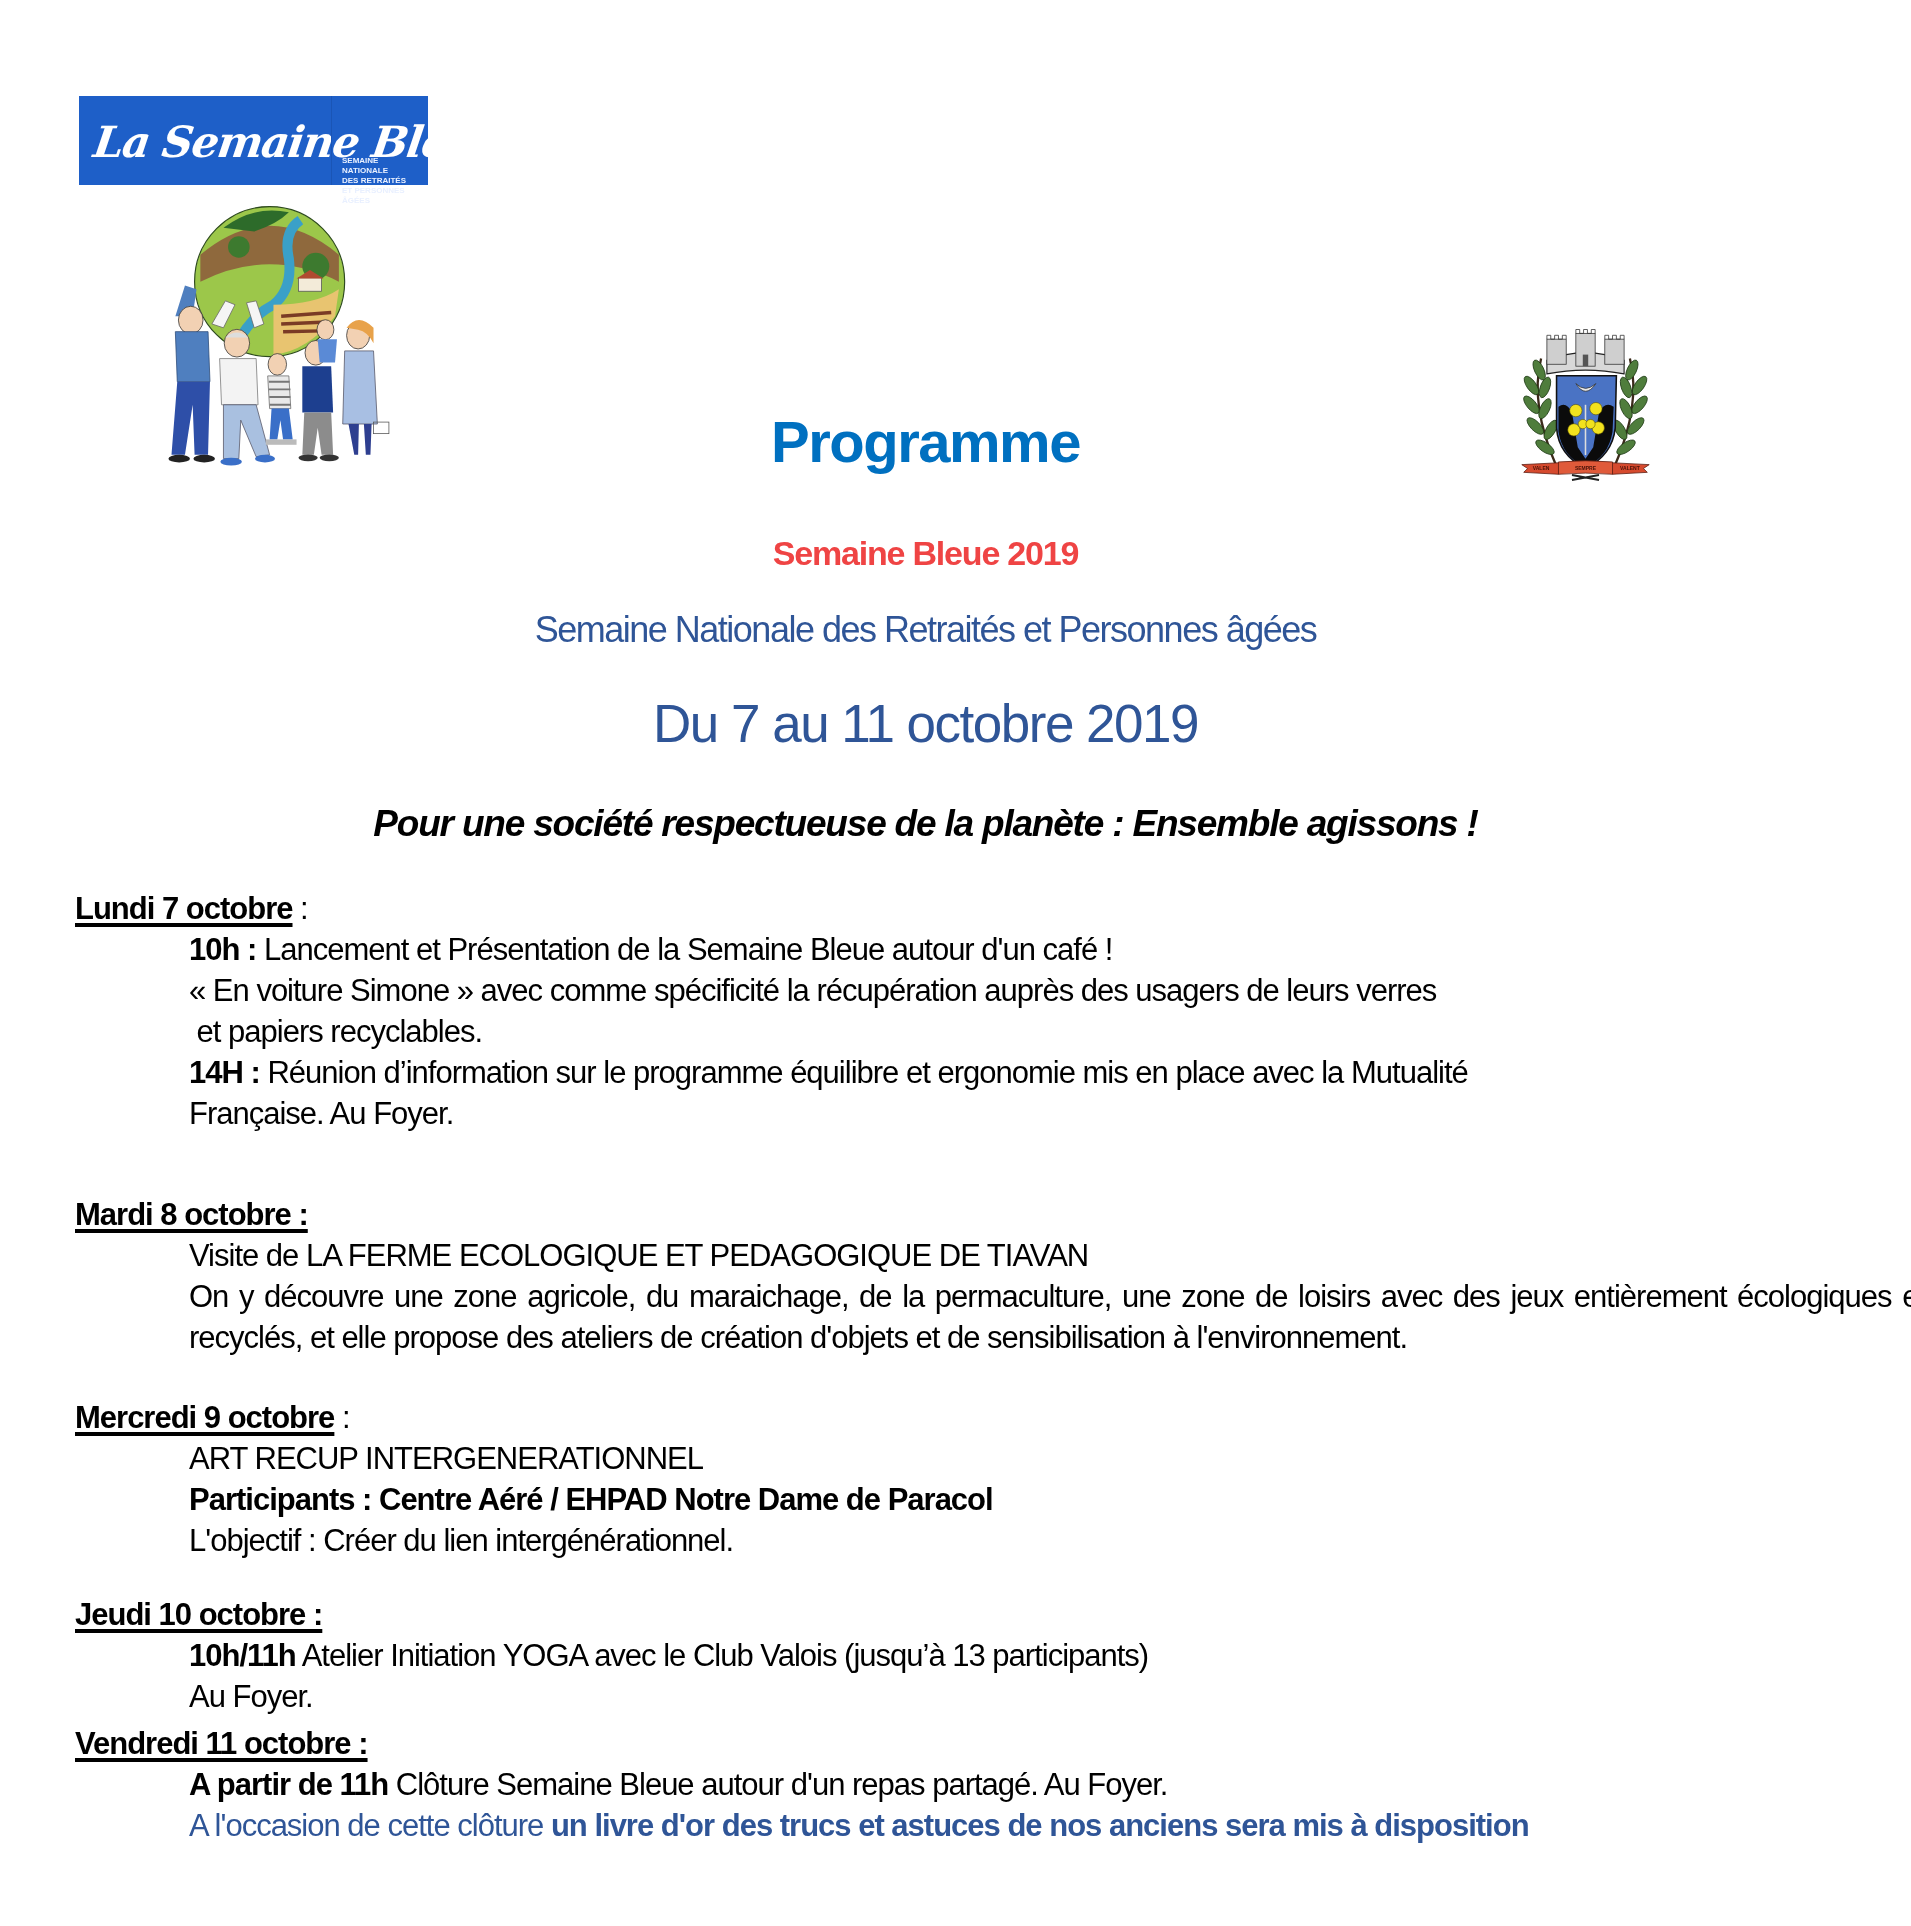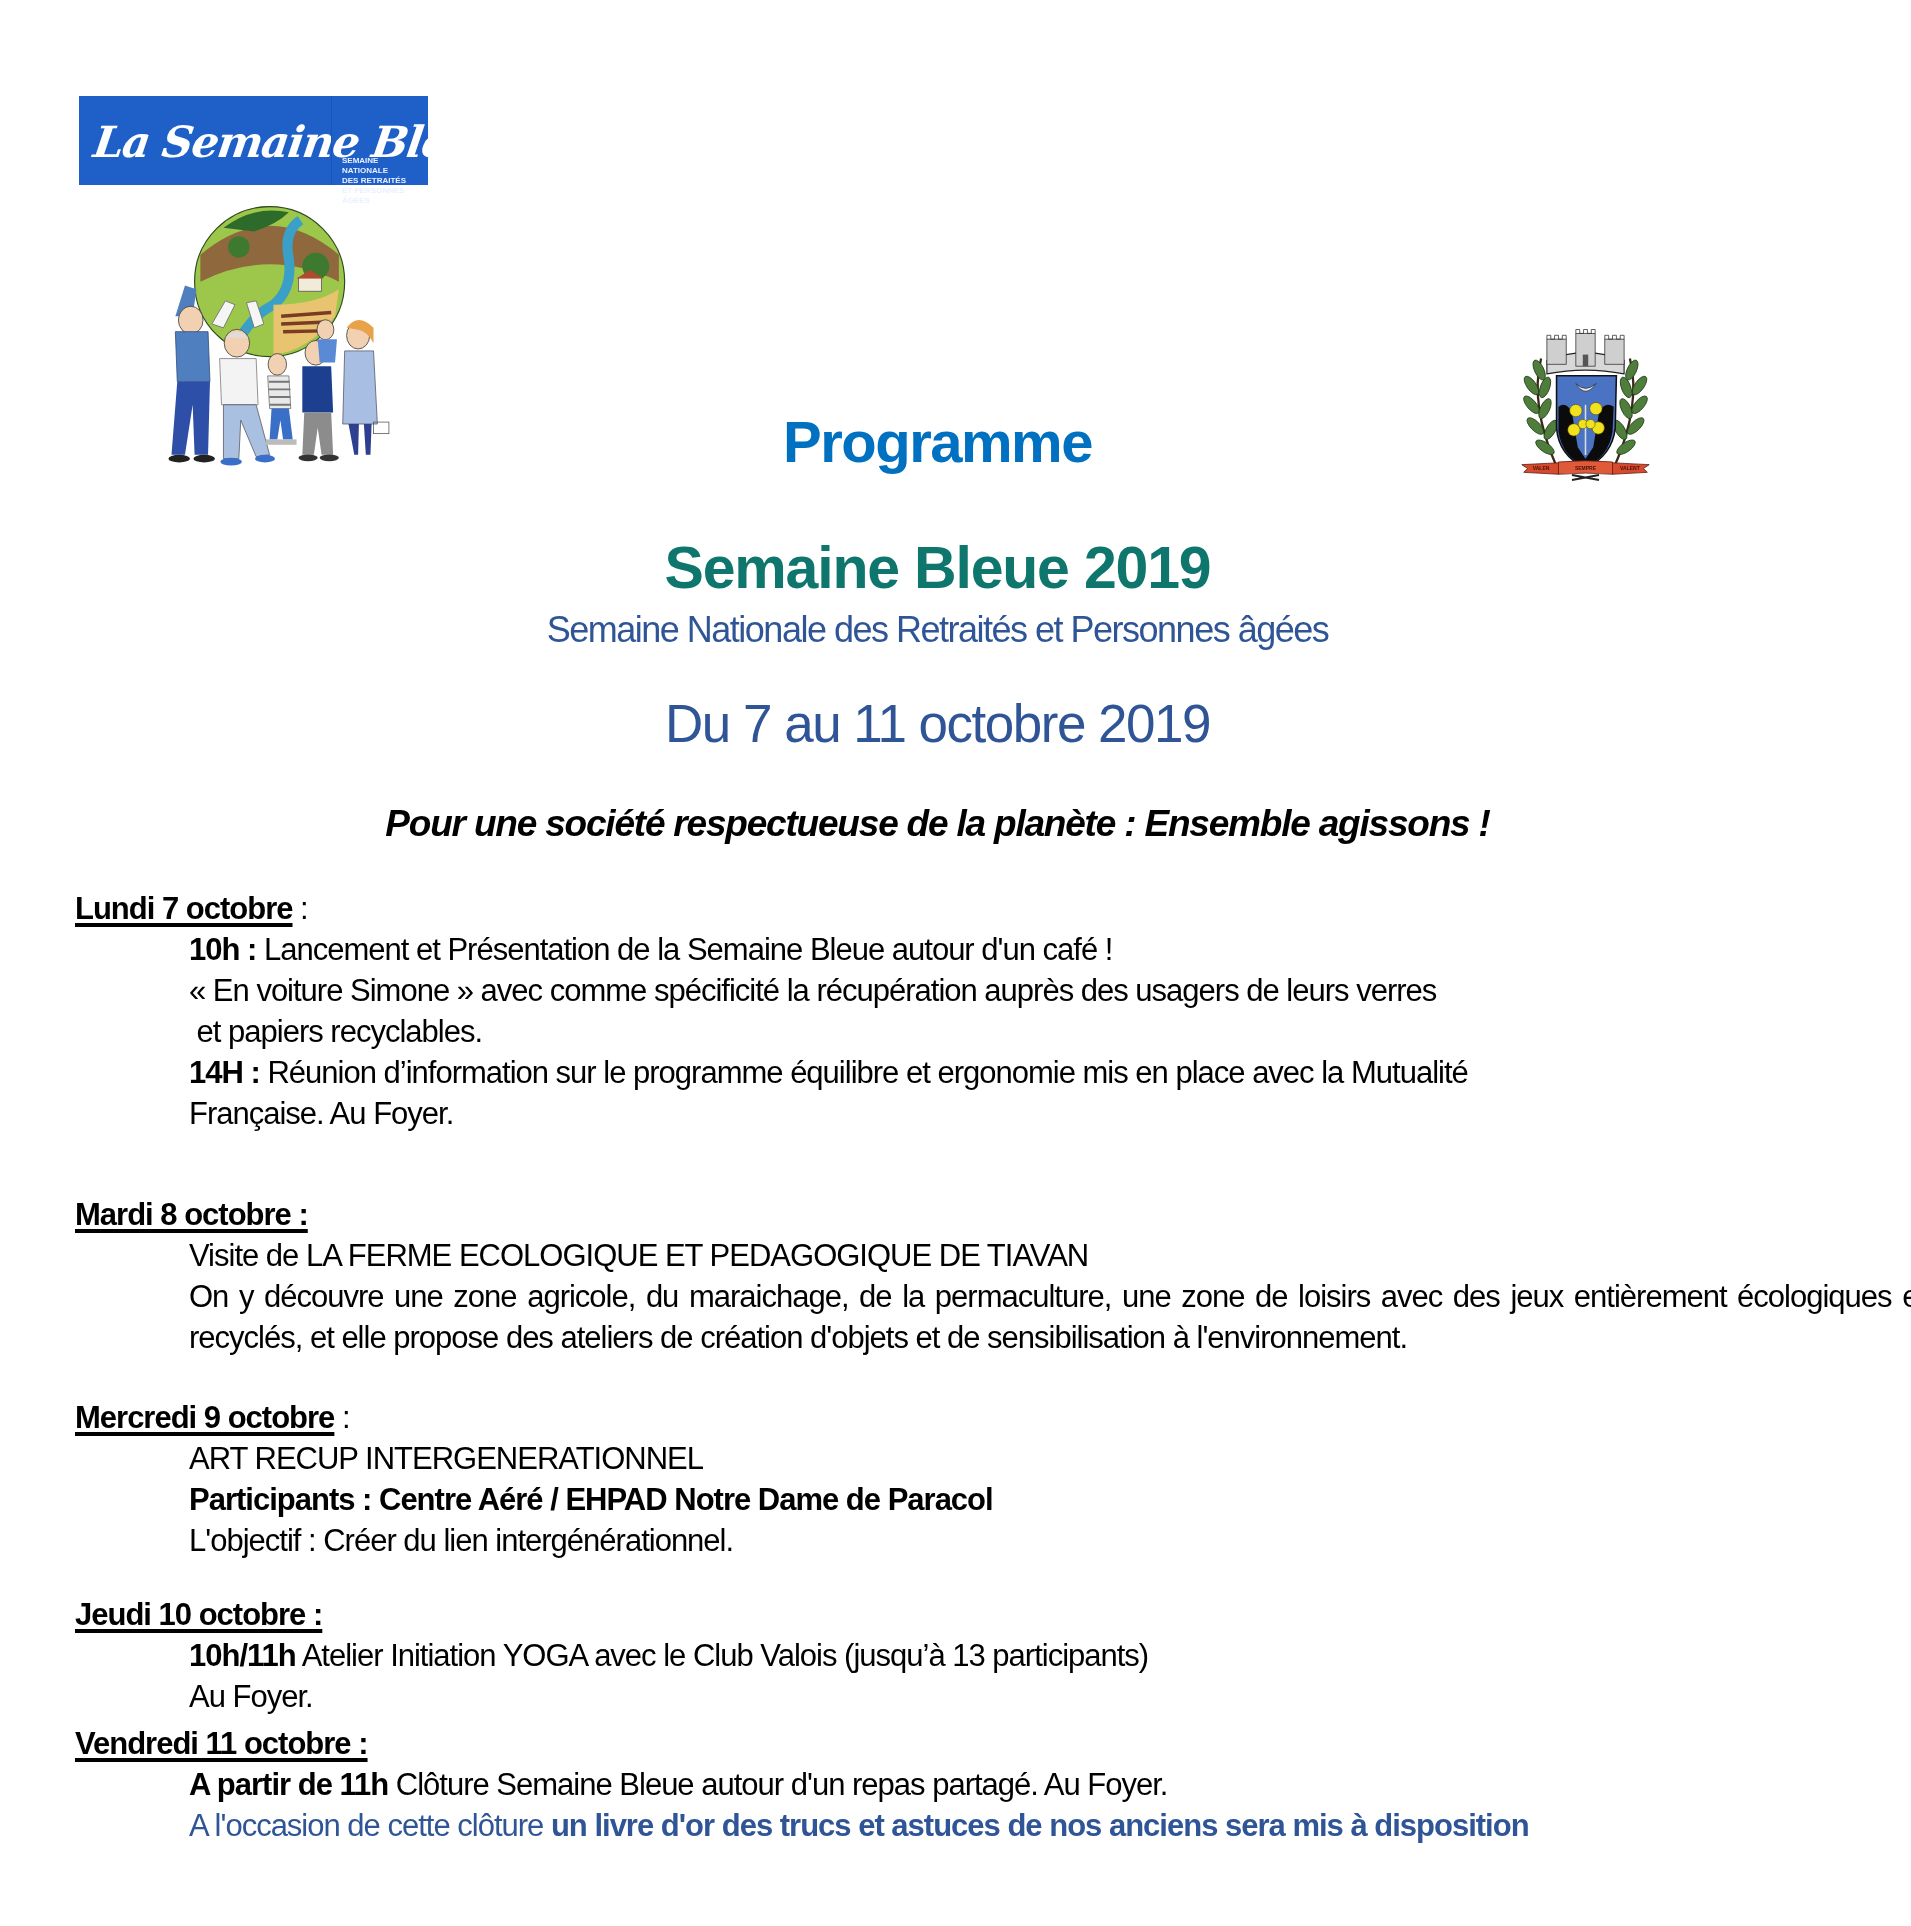--- a/index.html
+++ b/index.html
@@ -1,36 +1,36 @@
 <!DOCTYPE html>
 <html style="font-size:6.2px"><head>
 <meta charset="utf-8">
 <style>
   html, body { margin: 0; padding: 0; background: #ffffff; }
   body { width: 1911px; height: 2703px; position: relative; overflow: hidden; font-family: "Liberation Sans", sans-serif; color: #000; }
   .abs { position: absolute; }
-  .center { left: 12px; width: 1851px; text-align: center; }
+  .center { left: 0; width: 1851px; text-align: center; }
 
   
   #logo-banner { left: 79px; top: 96px; width: 349px; height: 89px; background: #1e5fc8; }
   #logo-script { position: absolute; left: 15.4px; top: 15.4px; width: 220px; height: 62px; color: #fff; font-family: "DejaVu Serif", serif; font-style: italic; font-weight: bold; font-size: 43px; letter-spacing: -1.5px; line-height: 62px; white-space: nowrap; transform: skewX(-8deg); }
   #logo-divider { position: absolute; left: 252px; top: 0; width: 1.2px; height: 89px; background: #1a55b6; }
   #logo-subtitle { position: absolute; left: 263px; top: 24px; width: 81px; color: #e9f0ff; font-family: "Liberation Sans", sans-serif; font-weight: bold; font-size: 8px; line-height: 10px; text-transform: uppercase; margin-top: 36px; }
   #logo-subtitle div { white-space: nowrap; }
 
   
   #illustration { left: 108px; top: 189px; width: 304px; height: 293px; }
 
   
   #coat-of-arms { left: 1514px; top: 316px; width: 143px; height: 166px; }
 
   
   .calibri { font-family: "Liberation Sans", sans-serif; }
   #title { top: 408px; font-size: 58px; font-weight: bold; color: #0070C0; letter-spacing: -1.5px; }
-  #subtitle1 { top: 534px; font-size: 59px; font-weight: bold; color: #0f766e; letter-spacing: -1.2px; }
+  #subtitle1 { top: 534px; font-size: 34px; font-weight: bold; color: #ef4444; letter-spacing: -1.2px; }
   #subtitle2 { top: 609px; font-size: 36px; font-weight: normal; color: #2F5597; letter-spacing: -1.5px; }
   #subtitle3 { top: 693px; font-size: 53px; font-weight: normal; color: #2F5597; letter-spacing: -1.5px; }
   #tagline { top: 803px; font-size: 37px; font-weight: bold; font-style: italic; color: #000; letter-spacing: -1.2px; }
 
   
   #program { left: 69px; top: 882px; width: 1811px; font-size: 31px; line-height: 41px; letter-spacing: -1px; }
   .day { margin: 6px; }
   .day-head { font-weight: bold; }
   .day-head .u { text-decoration: underline; text-decoration-thickness: 3.5px; text-underline-offset: 3.9px; }
   .day-head .colon-plain { font-weight: normal; }

